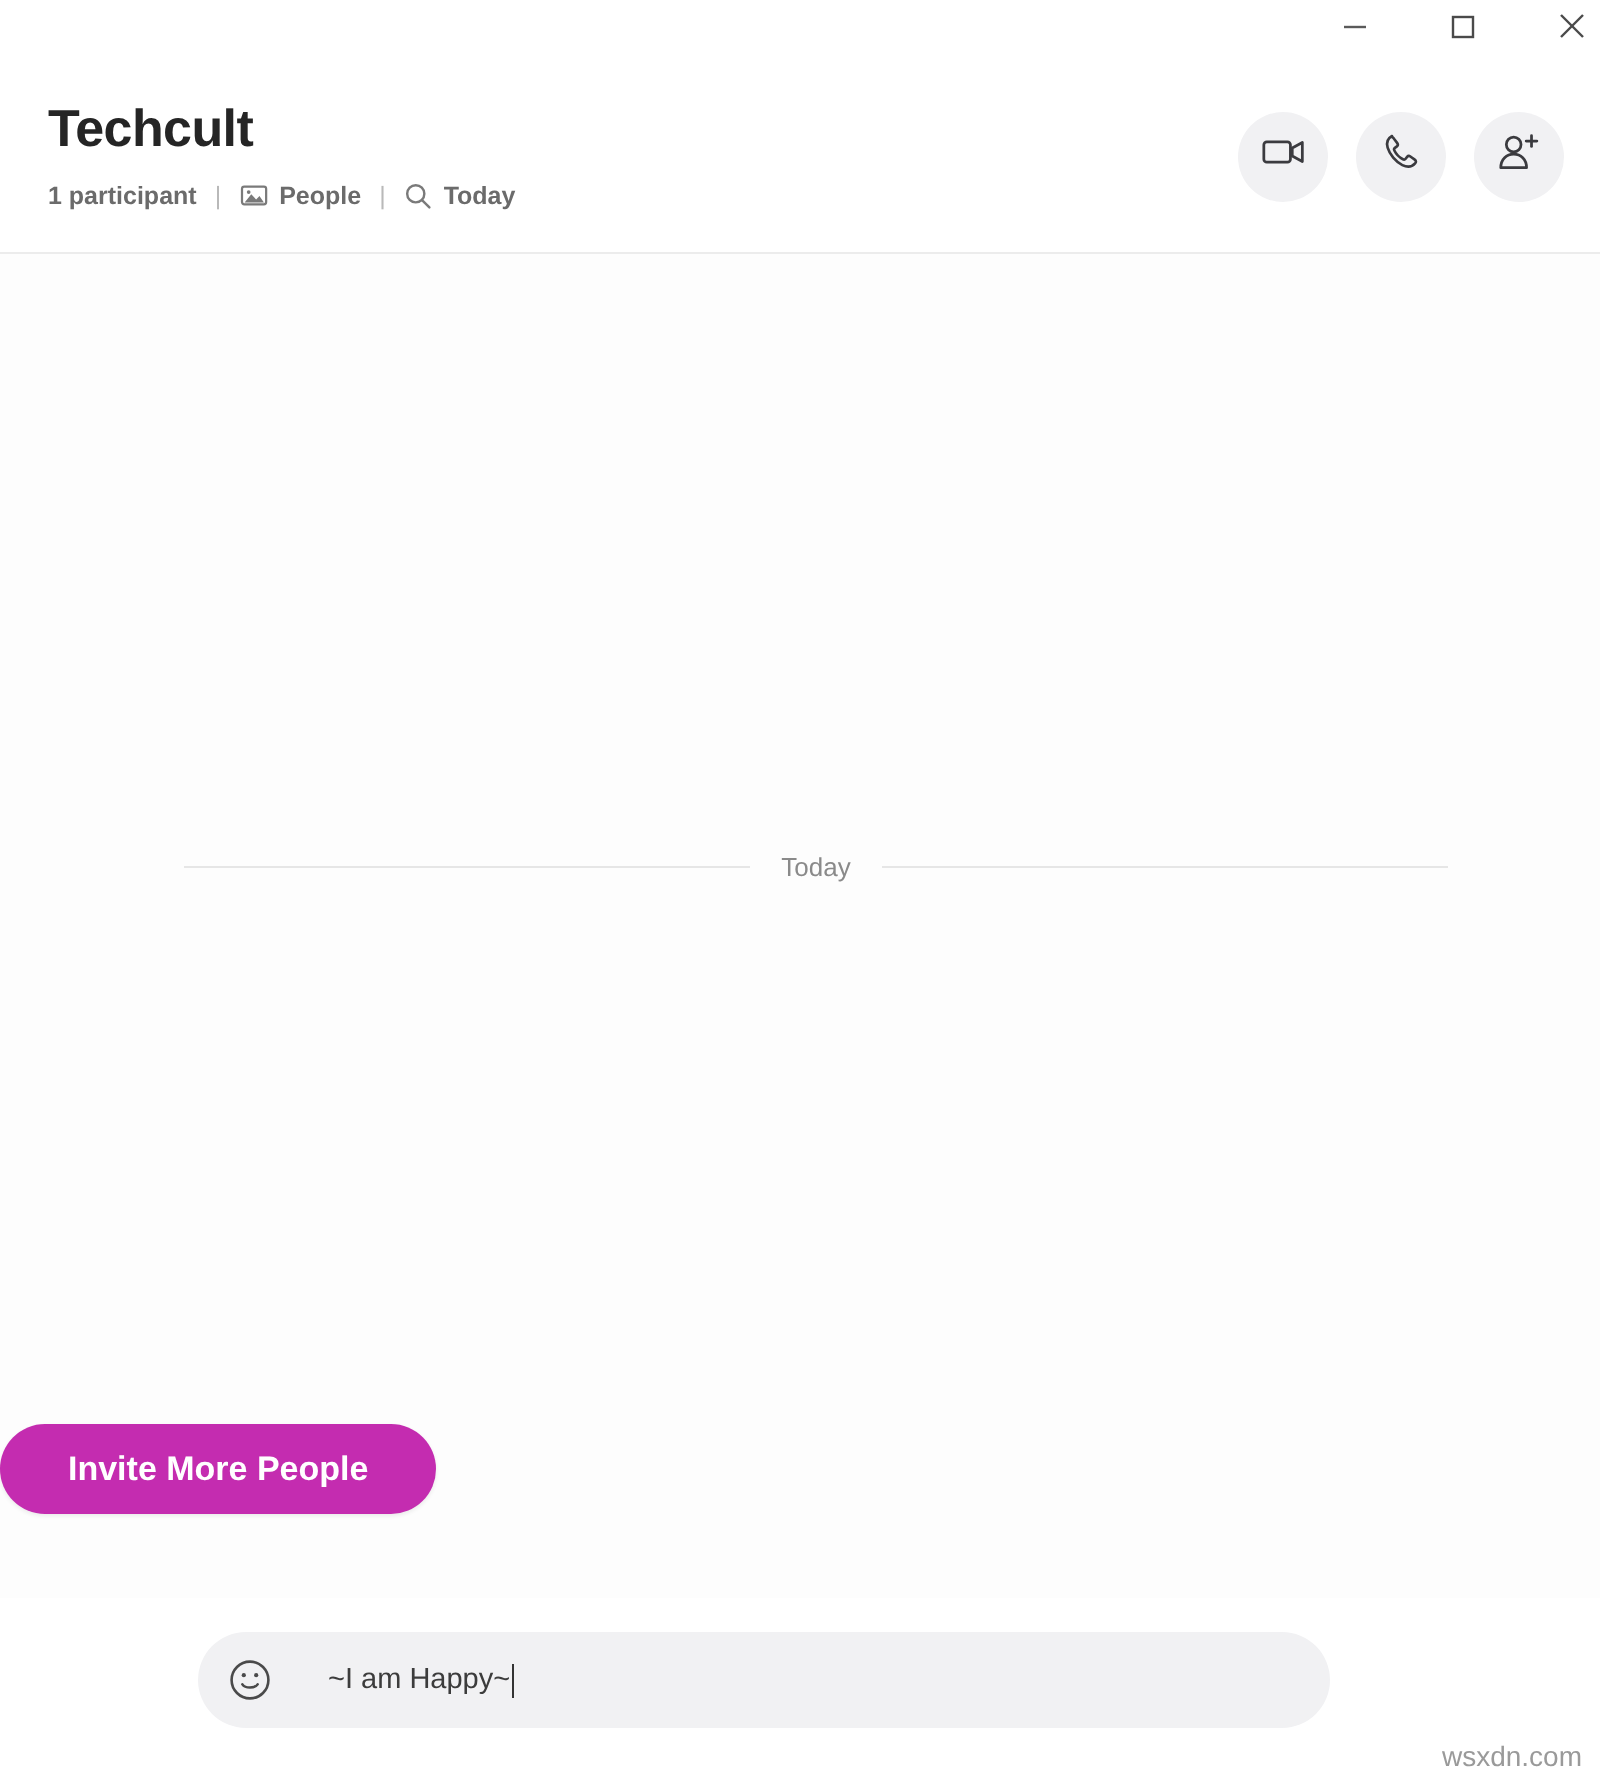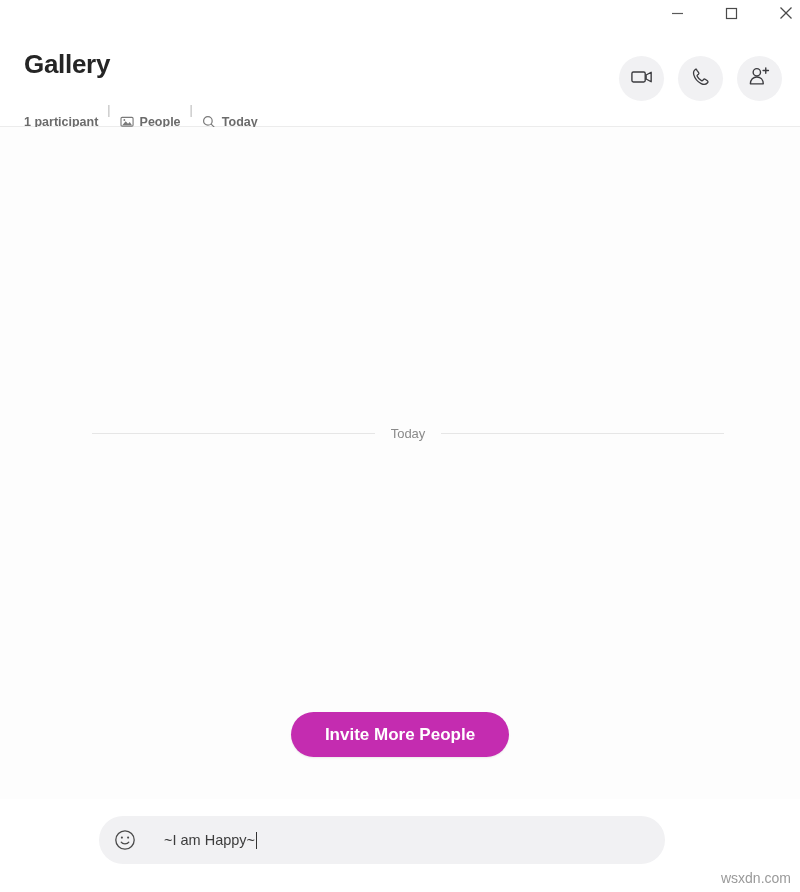--- a/index.html
+++ b/index.html
@@ -65,21 +65,20 @@
     align-items: center;
     font-size: 12.5px;
     font-weight: bold;
     color: #6b6b6b;
   }
   .meta-item {
     display: flex;
     align-items: center;
     gap: 5px;
     white-space: nowrap;
-    margin-top: 24px;
   }
   .meta-sep {
     color: #b9b9b9;
     margin: 0 9px;
     font-weight: normal;
   }
   .meta-icon {
     display: inline-flex;
     align-items: center;
     justify-content: center;
@@ -132,21 +131,21 @@
     color: #8a8a8a;
     white-space: nowrap;
   }
 
   .invite-wrap {
     position: absolute;
     top: 585px;
     left: 0;
     width: 800px;
     display: flex;
-    justify-content: center;
+    justify-content: flex-start;
   }
   .invite-btn {
     background: #c42cb0;
     color: #ffffff;
     font-size: 17px;
     font-weight: bold;
     border: none;
     border-radius: 24px;
     padding: 0 34px;
     height: 45px;
@@ -235,21 +234,21 @@
       <svg width="14" height="14" viewBox="0 0 14 14">
           <line x1="1.5" y1="1.5" x2="12.5" y2="12.5" stroke="#4a4a4a" stroke-width="1.2"></line>
           <line x1="12.5" y1="1.5" x2="1.5" y2="12.5" stroke="#4a4a4a" stroke-width="1.2"></line>
         </svg>
     </span>
   </div>
 </div>
 
 <div class="header">
 
-  <div class="chat-title">Gallery</div>
+  <div class="chat-title">Techcult</div>
 
   <div class="meta-row">
     <span class="meta-item">1 participant</span>
     <span class="meta-sep">|</span>
     <span class="meta-item">
       <span class="meta-icon">
         <svg width="15" height="13" viewBox="0 0 16 14">
           <rect x="1" y="2.5" width="13" height="9.5" rx="1.2" fill="none" stroke="#7a7a7a" stroke-width="1.2"></rect>
           <path d="M2.4 11 L6 6.6 L8.6 9.4 L10.4 7.6 L12.8 11 Z" fill="#7a7a7a"></path>
           <circle cx="4.6" cy="5.4" r="1" fill="#7a7a7a"></circle>

